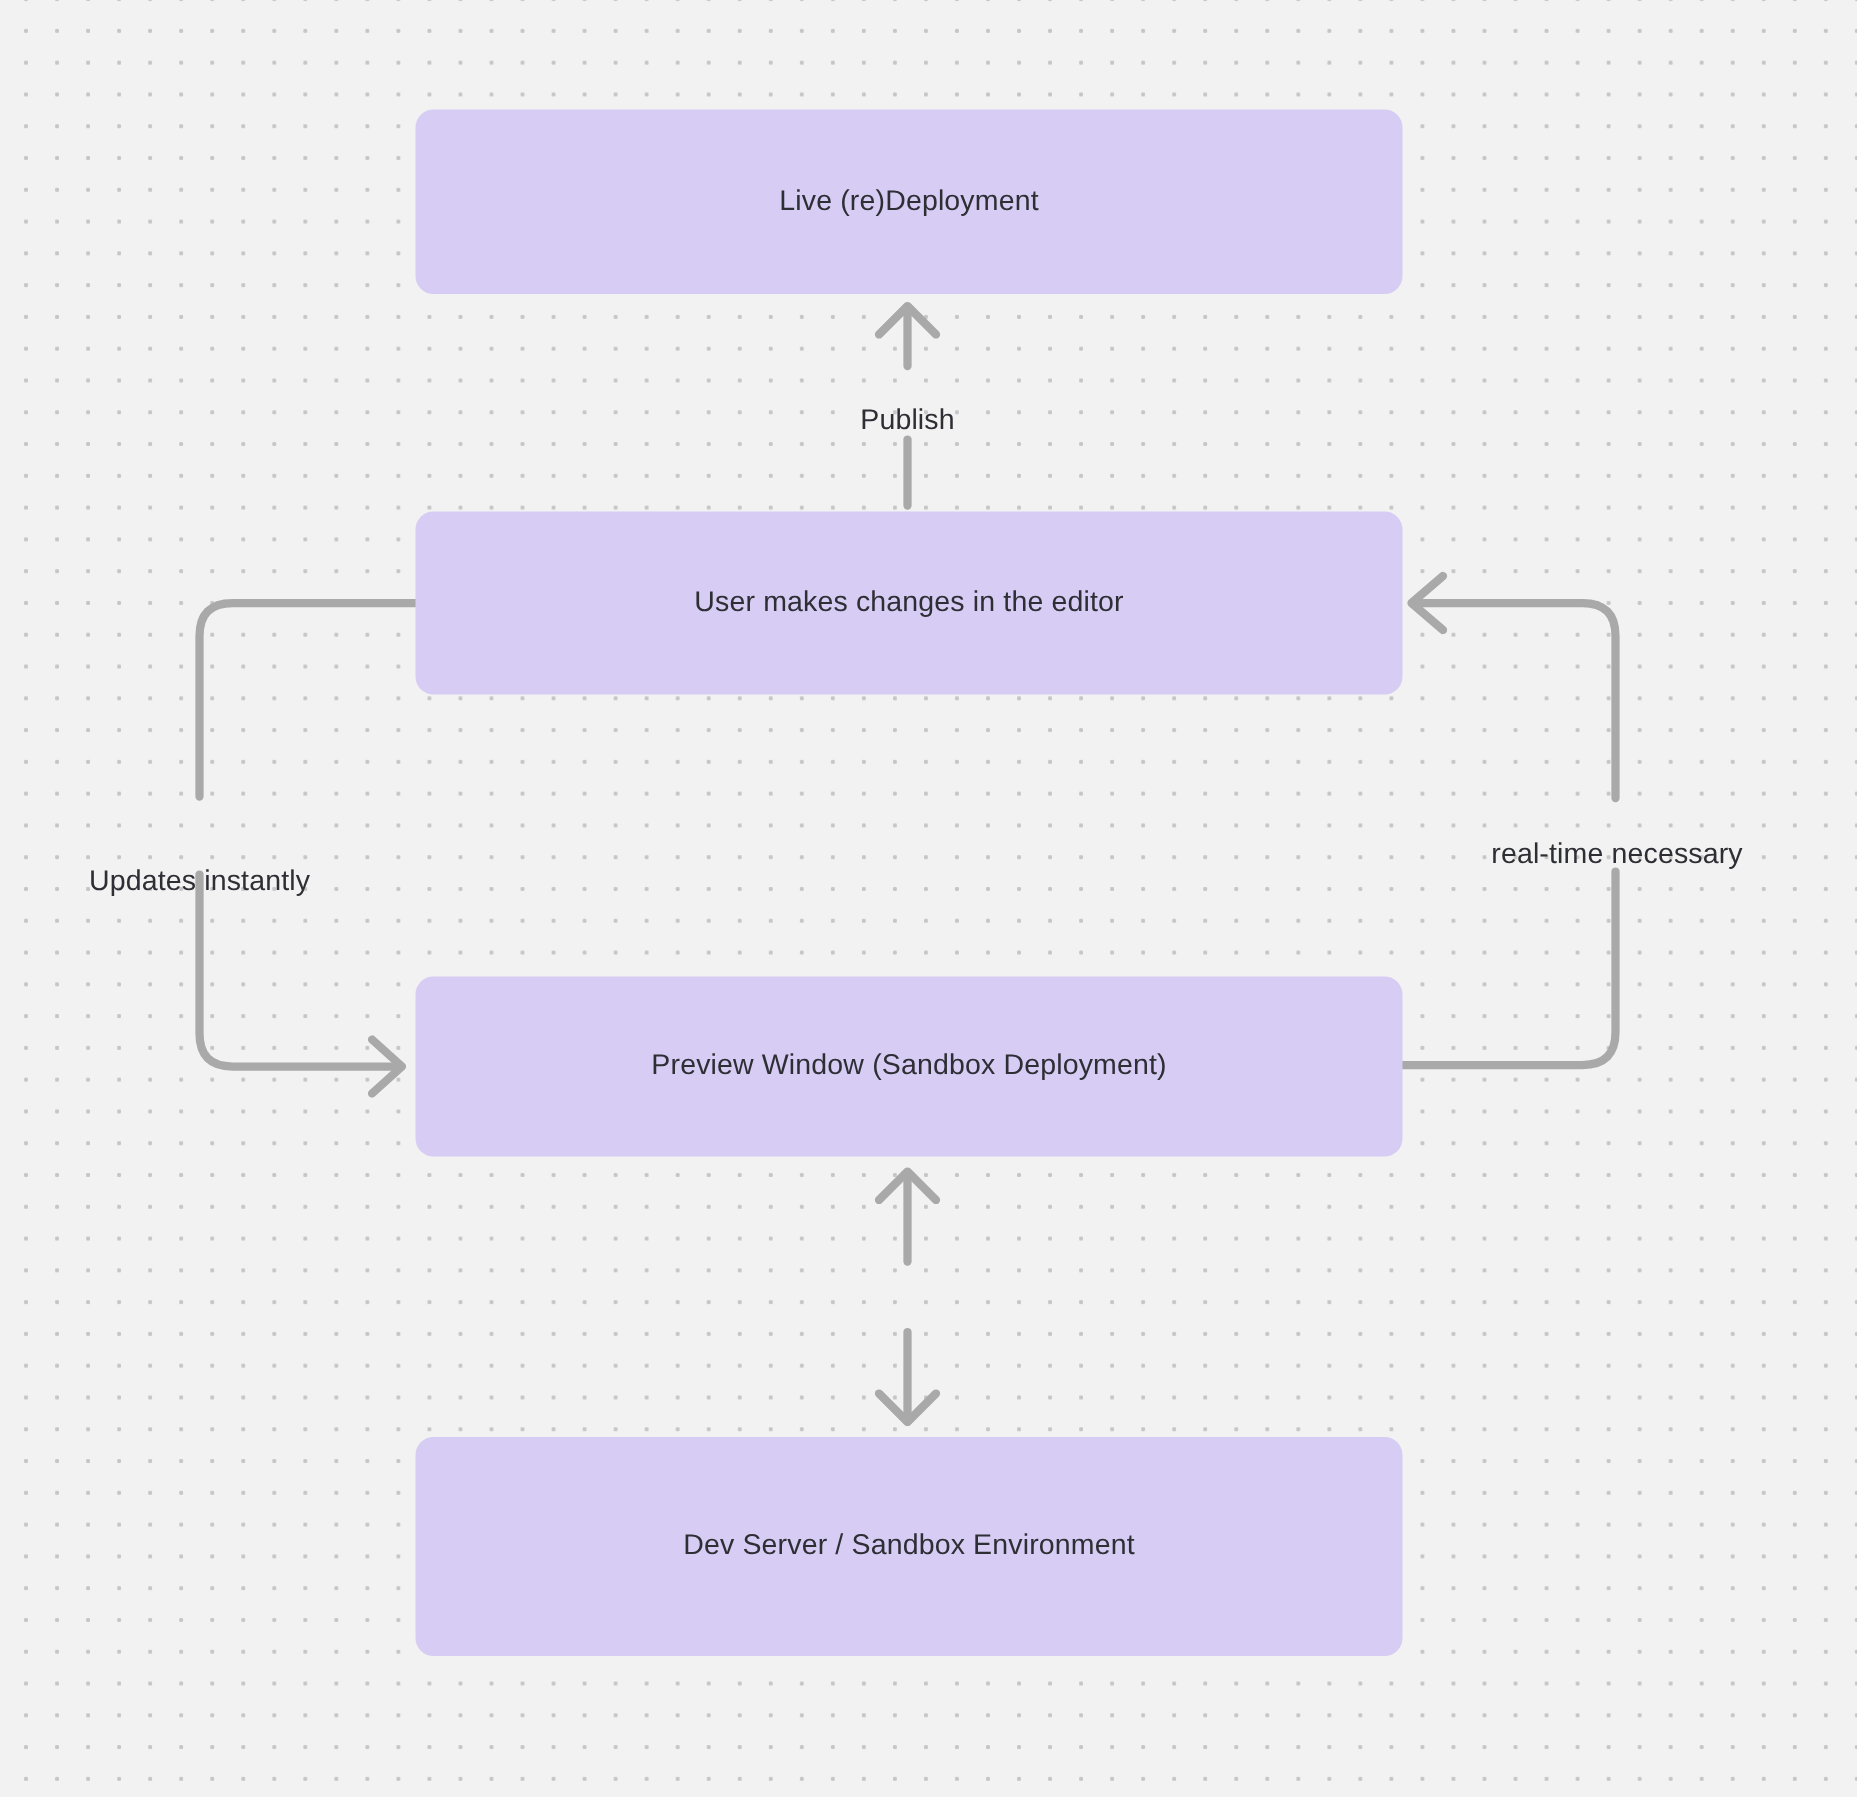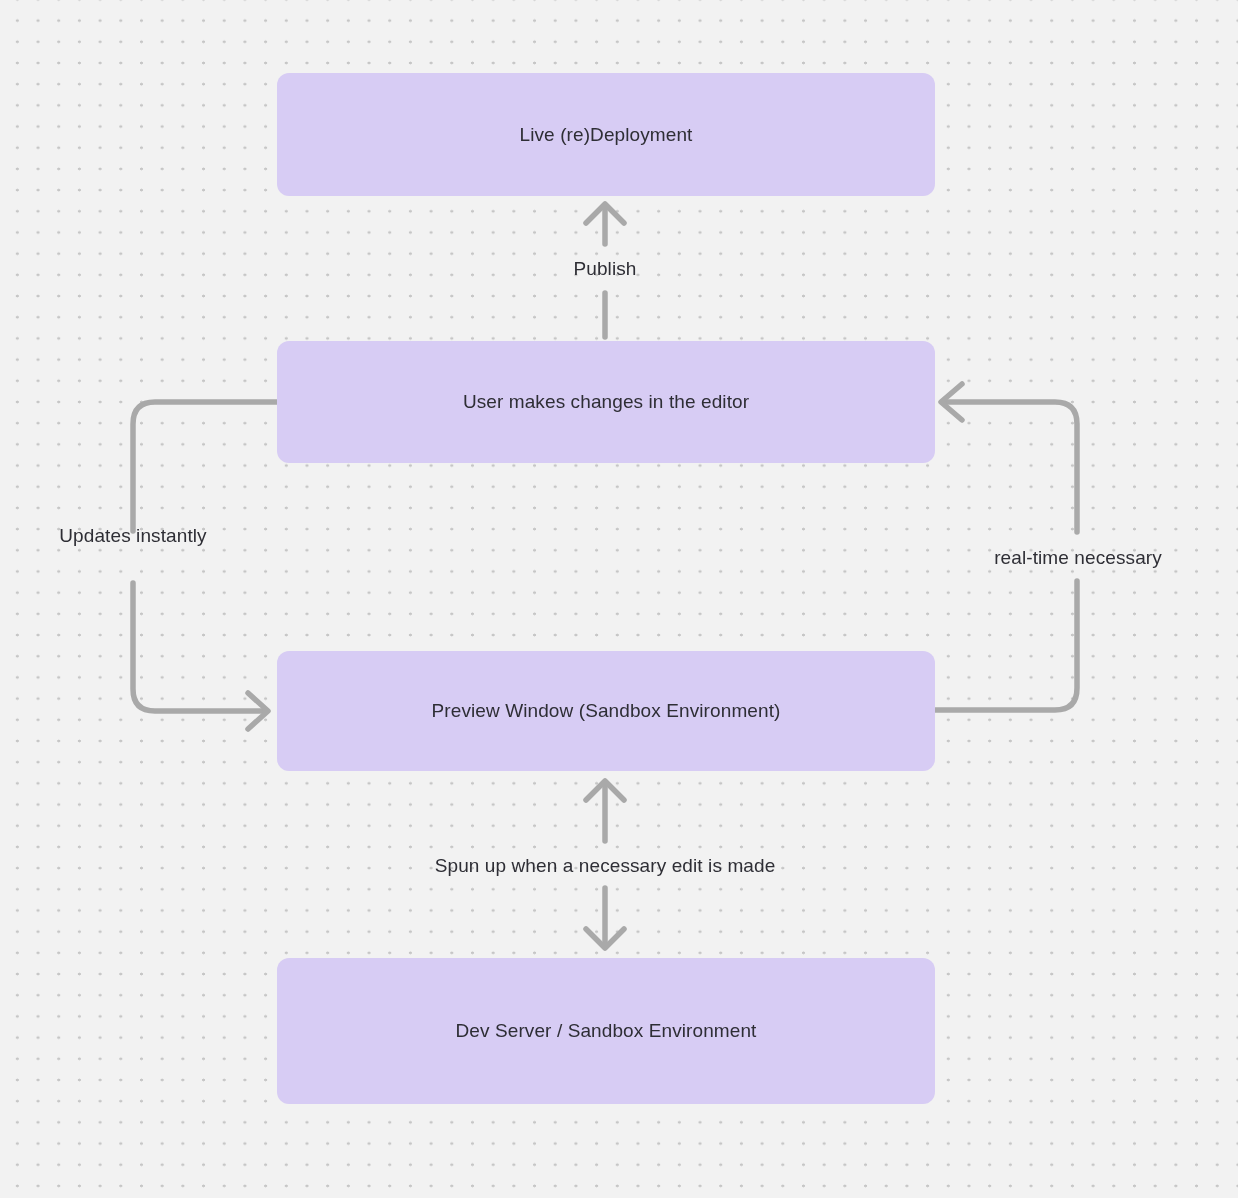--- a/index.html
+++ b/index.html
@@ -49,23 +49,24 @@
   .node-2 { top: 341px; height: 122px; }
   .node-3 { top: 651px; height: 120px; }
   .node-4 { top: 958px; height: 146px; }
   .edge-label {
     position: absolute;
     transform: translate(-50%, -50%);
     color: var(--text);
     font-size: 19px;
     letter-spacing: 0.1px;
     white-space: nowrap;
+    margin-top: 12px;
   }
   .lbl-publish  { left: 605px;  top: 269px; }
-  .lbl-updates  { left: 133px;  top: 536px; }
+  .lbl-updates  { left: 133px;  top: 576px; }
   .lbl-feedback { left: 1078px; top: 558px; }
   .lbl-spunup   { left: 605px;  top: 866px; }
 </style>
 </head>
 <body>
 
 <div class="canvas">
 
   <svg class="edges" viewBox="0 0 1238 1198" xmlns="http://www.w3.org/2000/svg">
 
@@ -97,28 +98,27 @@
 
   <div class="node node-2">
     <span>User makes changes in the editor</span>
   </div>
 
   <div class="node node-1">
     <span>Live (re)Deployment</span>
   </div>
 
   <div class="node node-3">
-    <span>Preview Window (Sandbox Environment)</span>
+    <span>Preview Window (Sandbox Deployment)</span>
   </div>
 
   <div class="node node-4">
     <span>Dev Server / Sandbox Environment</span>
   </div>
 
   <div class="edge-label lbl-publish">Publish</div>
 
   <div class="edge-label lbl-updates">Updates instantly</div>
 
   <div class="edge-label lbl-feedback">real-time necessary</div>
 
-  <div class="edge-label lbl-spunup">Spun up when a necessary edit is made</div>
 
 </div>
 
 </body></html>

